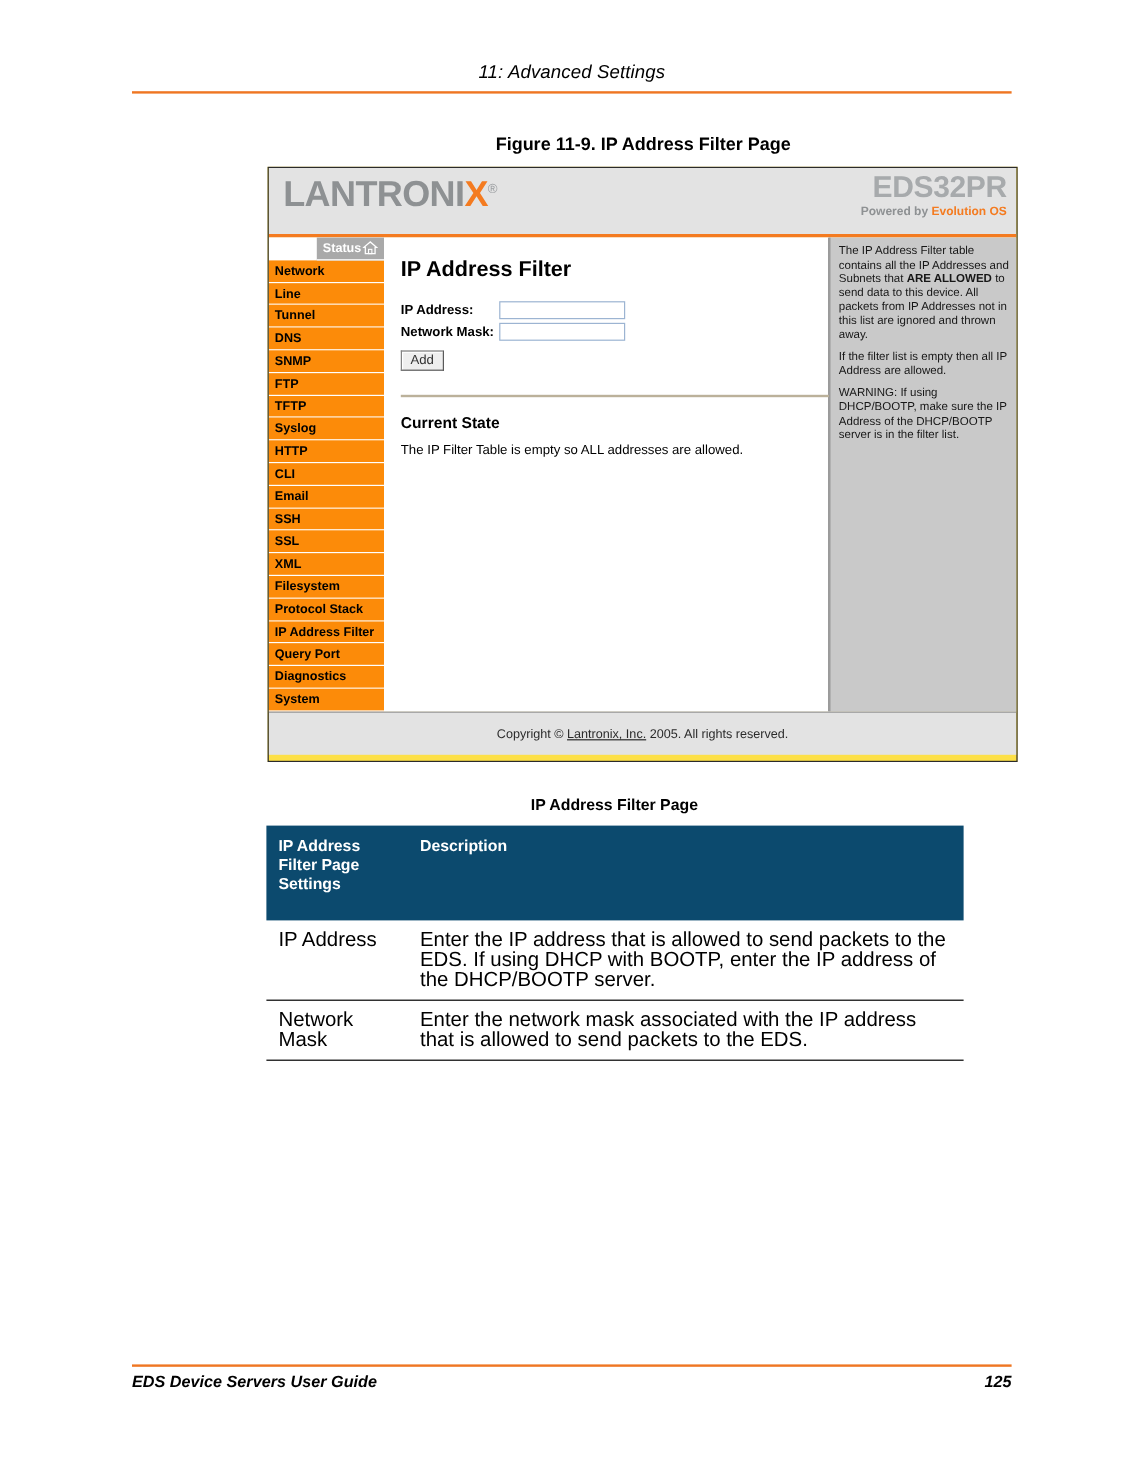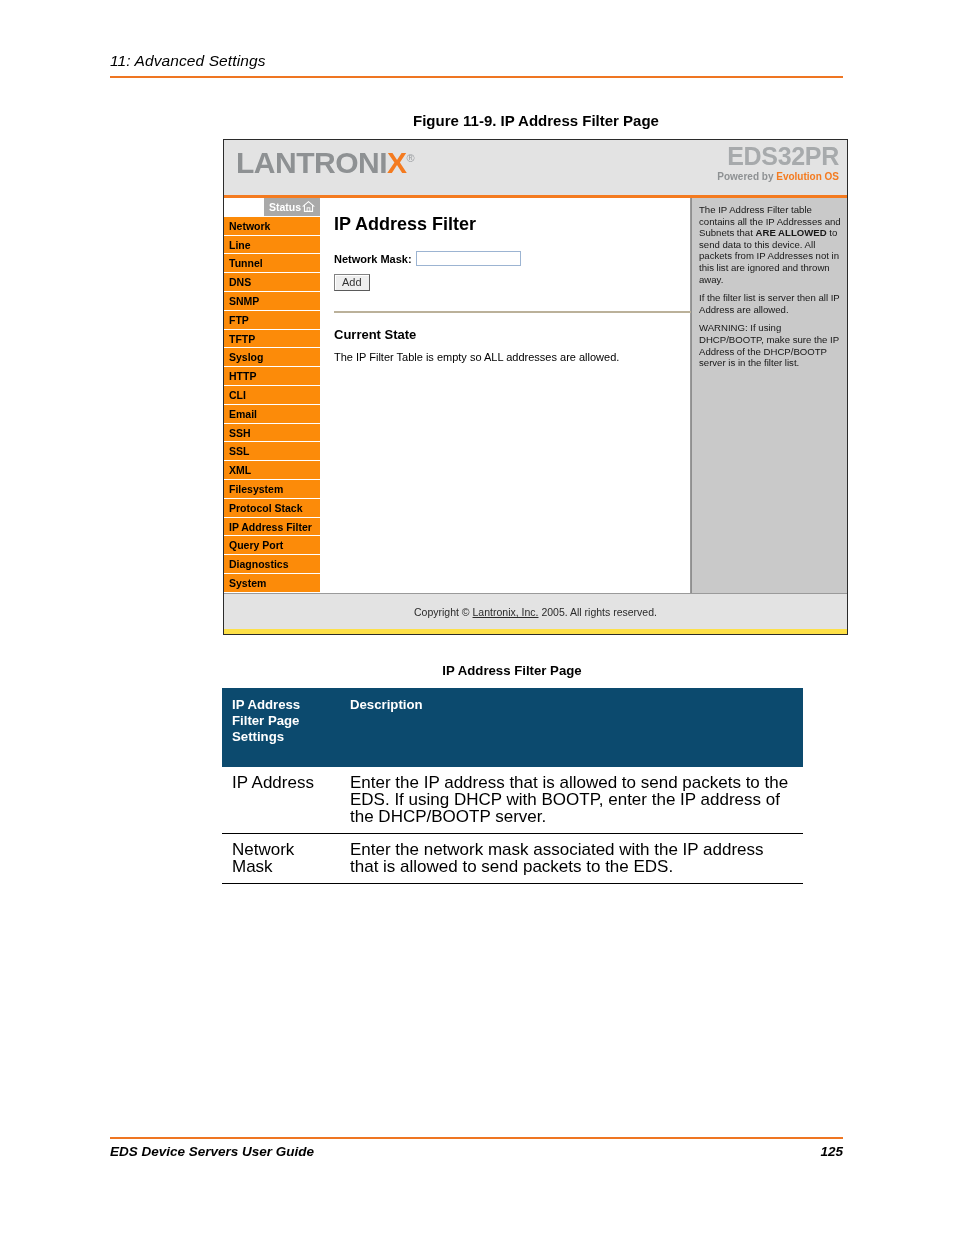--- a/index.html
+++ b/index.html
@@ -15,21 +15,21 @@
     color: #000000;
     overflow: hidden;
   }
 
   
   .page-header {
     position: absolute;
     left: 110px;
     top: 52px;
     width: 733px;
-    text-align: left;
+    text-align: center;
   }
   .page-header-text {
     font-family: "Liberation Sans", sans-serif;
     font-style: italic;
     font-size: 15.5px;
     font-weight: normal;
     color: #000000;
     letter-spacing: 0.1px;
   }
   .header-rule {
@@ -383,39 +383,43 @@
       <div class="nav-item"><span>IP Address Filter</span></div>
       <div class="nav-item"><span>Query Port</span></div>
       <div class="nav-item"><span>Diagnostics</span></div>
       <div class="nav-item"><span>System</span></div>
     </div>
 
     <div class="content">
       <div class="content-inner">
         <div class="content-title">IP Address Filter</div>
 
+        <div class="form-row">
+          <div class="form-label">IP Address:</div>
+          <input class="form-input" type="text" value="" style="">
+        </div>
 
         <div class="form-row">
           <div class="form-label">Network Mask:</div>
           <input class="form-input" type="text" value="" style="">
         </div>
 
         <div><span class="add-btn">Add</span></div>
 
         <div class="section-divider"></div>
 
         <div class="section-title">Current State</div>
         <div class="section-text">The IP Filter Table is empty so ALL addresses are allowed.</div>
       </div>
     </div>
 
     <div class="help">
       <div class="help-inner">
         <p><span>The IP Address Filter table contains all the IP Addresses and Subnets that </span><b>ARE ALLOWED</b><span> to send data to this device. All packets from IP Addresses not in this list are ignored and thrown away.</span></p>
-        <p>If the filter list is server then all IP Address are allowed.</p>
+        <p>If the filter list is empty then all IP Address are allowed.</p>
         <p>WARNING: If using DHCP/BOOTP, make sure the IP Address of the DHCP/BOOTP server is in the filter list.</p>
       </div>
     </div>
   </div>
 
   <div class="shot-footer">
     <span class="copyright"><span>Copyright © </span><u>Lantronix, Inc.</u><span> 2005. All rights reserved.</span></span>
   </div>
 </div>
 

